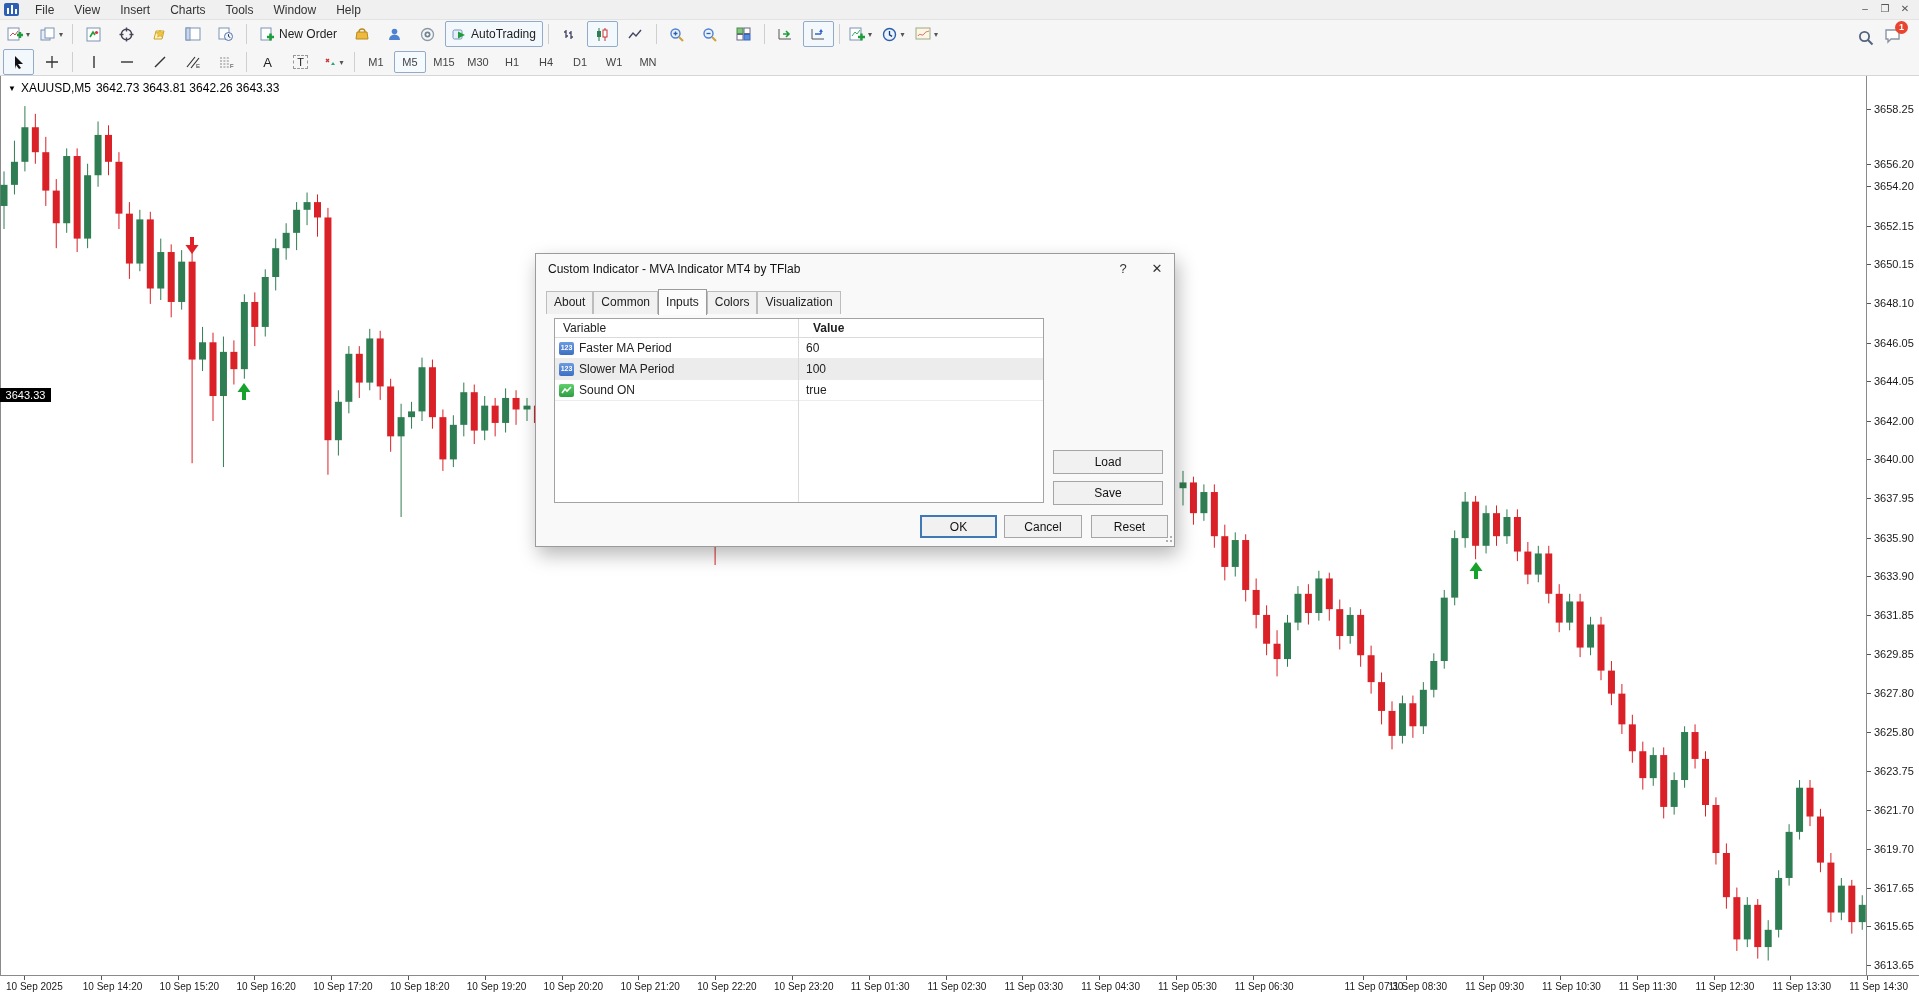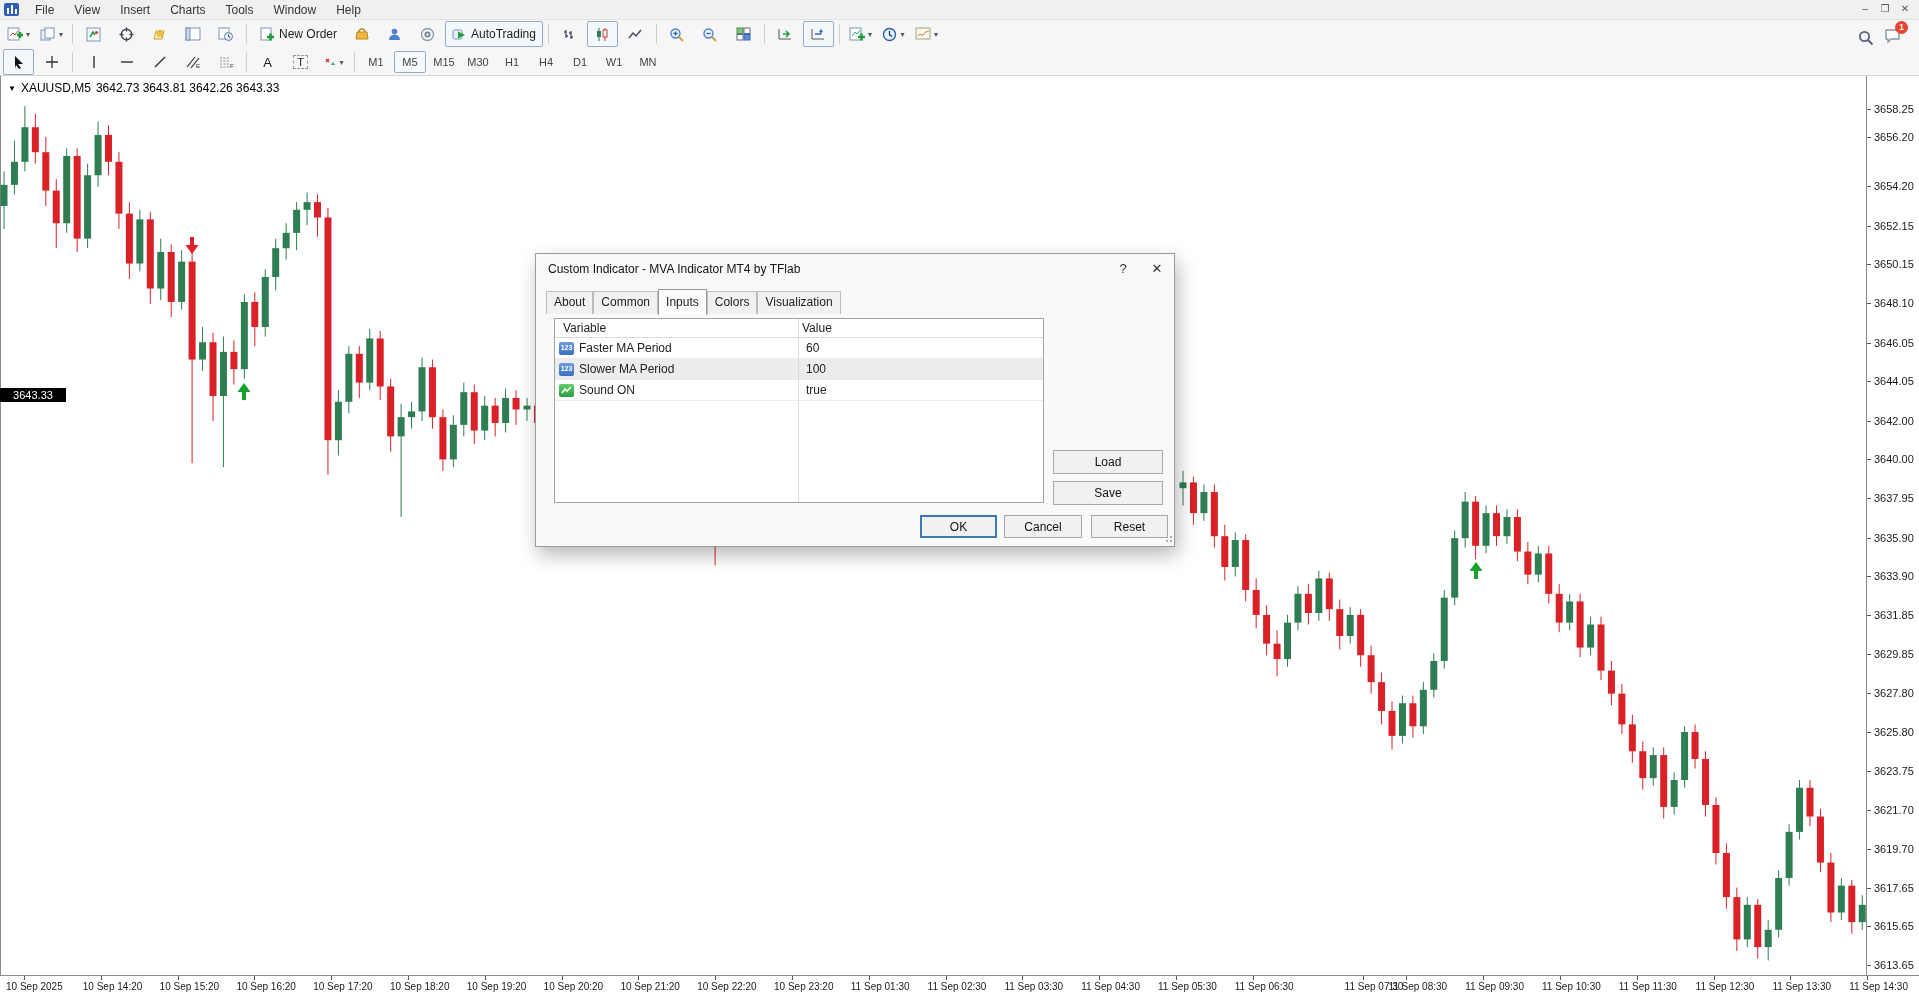--- a/index.html
+++ b/index.html
@@ -39,21 +39,21 @@
   #chart-title{position:absolute;left:8px;top:81px;z-index:3;font-size:12px;color:#000;
                display:flex;align-items:center;gap:5px;}
   #chart-title .tri{font-size:8px;color:#000;}
   #chart-svg{position:absolute;left:0;top:0;z-index:2;pointer-events:none;}
 
   
   #price-axis{position:absolute;left:1866px;top:75px;width:53px;height:900px;background:#fff;
               border-left:1px solid #8a8a8a;box-sizing:border-box;z-index:4;}
   .ptick{position:absolute;left:7px;font-size:11px;color:#1a1a1a;white-space:nowrap;}
   .ptick::before{content:"";position:absolute;left:-7px;top:6px;width:4px;height:1px;background:#555;}
-  #cur-price{position:absolute;left:0;width:66px;height:14px;background:#000;color:#fff;
+  #cur-price{position:absolute;left:0;width:51px;height:14px;background:#000;color:#fff;
              font-size:11px;line-height:14px;text-align:center;z-index:5;}
 
   
   #time-axis{position:absolute;left:0;top:975px;width:1919px;height:21px;background:#fff;
              border-top:1px solid #8a8a8a;box-sizing:border-box;z-index:4;}
   .ttick{position:absolute;top:5px;font-size:10px;color:#1a1a1a;white-space:nowrap;}
   .ttick::before{content:"";position:absolute;left:18px;top:-5px;width:1px;height:4px;background:#555;}
 
   
   #watermark{position:absolute;left:1498px;top:3px;width:300px;height:66px;background:#f3f3f4;
@@ -75,21 +75,21 @@
   .dlg-btn{width:34px;height:28px;text-align:center;line-height:28px;font-size:13px;color:#333;}
   #dlg-tabs{position:absolute;left:10px;top:38px;display:flex;align-items:flex-end;height:22px;}
   .tab{padding:3px 7px;font-size:12px;color:#222;border:1px solid #bdbdbd;border-bottom:none;
        background:#f1f1f1;margin-right:0;height:16px;line-height:15px;}
   .tab.active{background:#fcfcfc;border-color:#9b9b9b;height:19px;line-height:18px;position:relative;top:1px;}
   #dlg-table{position:absolute;left:18px;top:64px;width:490px;height:185px;background:#fff;
              border:1px solid #a3a3a3;box-sizing:border-box;overflow:hidden;}
   #dlg-table .col-div{position:absolute;left:243px;top:0;width:1px;height:100%;background:#dadada;}
   .t-head{display:flex;height:18px;line-height:18px;border-bottom:1px solid #dadada;color:#222;}
   .t-head .c1{width:243px;padding-left:8px;box-sizing:border-box;}
-  .t-head .c2{padding-left:4px;}
+  .t-head .c2{padding-left:15px;font-weight:bold;}
   .t-row{display:flex;height:20px;line-height:20px;border-bottom:1px solid #ececec;align-items:center;}
   .t-row.selected{background:#ececec;}
   .t-row .c1{width:243px;display:flex;align-items:center;box-sizing:border-box;padding-left:4px;gap:5px;}
   .t-row .c2{padding-left:8px;}
   .row-ico{width:15px;height:13px;border-radius:2px;display:flex;align-items:center;justify-content:center;flex:0 0 auto;}
   .ico-123{background:linear-gradient(#6b9be0,#3c6fc4);color:#fff;font-size:7px;font-weight:bold;}
   .ico-snd{background:linear-gradient(#5fd06a,#2f9e45);}
   .win-btn{position:absolute;background:#f1f1f1;border:1px solid #a6a6a6;font-size:12px;color:#111;
            display:flex;align-items:center;justify-content:center;box-sizing:border-box;}
   #btn-load{left:517px;top:196px;width:110px;height:24px;}
@@ -471,21 +471,21 @@
       <path d="M 1476 562 L 1469.5 571 L 1474 571 L 1474 579 L 1478 579 L 1478 571 L 1482.5 571 Z" fill="#17a32b"></path>
     </svg>
   <div id="chart-title">
     <span class="tri">▼</span>
     <span>XAUUSD,M5</span>
     <span>3642.73 3643.81 3642.26 3643.33</span>
   </div>
 
   <div id="price-axis">
       <div class="ptick" style="top: 27.5px;">3658.25</div>
-      <div class="ptick" style="top: 56px;">3656.20</div>
+      <div class="ptick" style="top: 83px;">3656.20</div>
       <div class="ptick" style="top: 105.26px;">3654.20</div>
       <div class="ptick" style="top: 144.62px;">3652.15</div>
       <div class="ptick" style="top: 183.02px;">3650.15</div>
       <div class="ptick" style="top: 222.38px;">3648.10</div>
       <div class="ptick" style="top: 261.74px;">3646.05</div>
       <div class="ptick" style="top: 300.14px;">3644.05</div>
       <div class="ptick" style="top: 339.5px;">3642.00</div>
       <div class="ptick" style="top: 377.9px;">3640.00</div>
       <div class="ptick" style="top: 417.26px;">3637.95</div>
       <div class="ptick" style="top: 456.62px;">3635.90</div>

